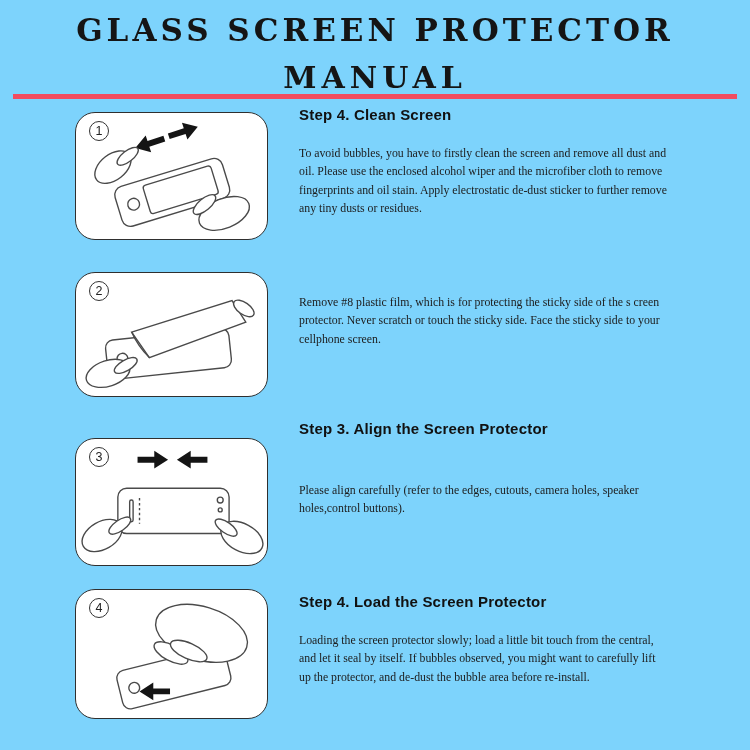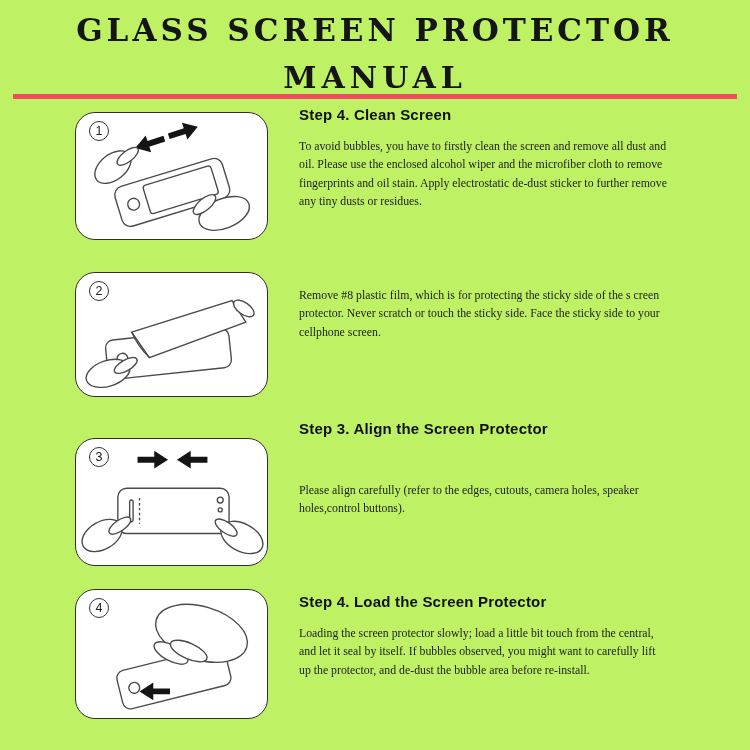--- a/index.html
+++ b/index.html
@@ -3,21 +3,21 @@
 <meta charset="utf-8">
 <style>
   * { margin:0; padding:0; box-sizing:border-box; }
   html,body { background:#ffffff; }
   body {
     width:750px; height:750px;
     font-family:"Liberation Sans", sans-serif;
     position:relative; overflow:hidden;
     color:#222;
   }
-  .page { position:absolute; inset:0; background:#bef264; }
+  .page { position:absolute; inset:0; background:#7dd3fc; }
 
   
   .title-wrap { position:absolute; top:12px; left:0; width:750px; text-align:center; }
   .title-line1 {
     font-family:"DejaVu Serif", serif; font-weight:bold;
     font-size:31px; letter-spacing:4px; color:#151515;
   }
   .title-line2 {
     font-family:"DejaVu Serif", serif; font-weight:bold;
     font-size:30px; letter-spacing:5px; color:#151515; margin-top:12px;
@@ -39,21 +39,21 @@
     border:1.3px solid #333; border-radius:50%;
     font-size:12.5px; line-height:18px; text-align:center; color:#222;
     background:#fff; z-index:2;
   }
 
   
   .txt { position:absolute; left:299px; width:368px; }
   .t1 { top:106px; } .t2 { top:272px; } .t3 { top:420px; } .t4 { top:593px; }
   .txt h3 { font-size:15px; font-weight:bold; color:#111; letter-spacing:0.2px; }
   .txt p {
-    margin-top:14px; font-family:"Liberation Serif", serif;
+    margin-top:21px; font-family:"Liberation Serif", serif;
     font-size:11.8px; line-height:1.55; color:#1c1c1c;
   }
   .t3 p { margin-top:44px; }
 
   .line { stroke:#4a4a4a; stroke-width:1.4; fill:none; }
   .hand { stroke:#4a4a4a; stroke-width:1.4; fill:#ffffff; }
   .solid { fill:#141414; stroke:none; }
 </style>
 </head>
 <body>

